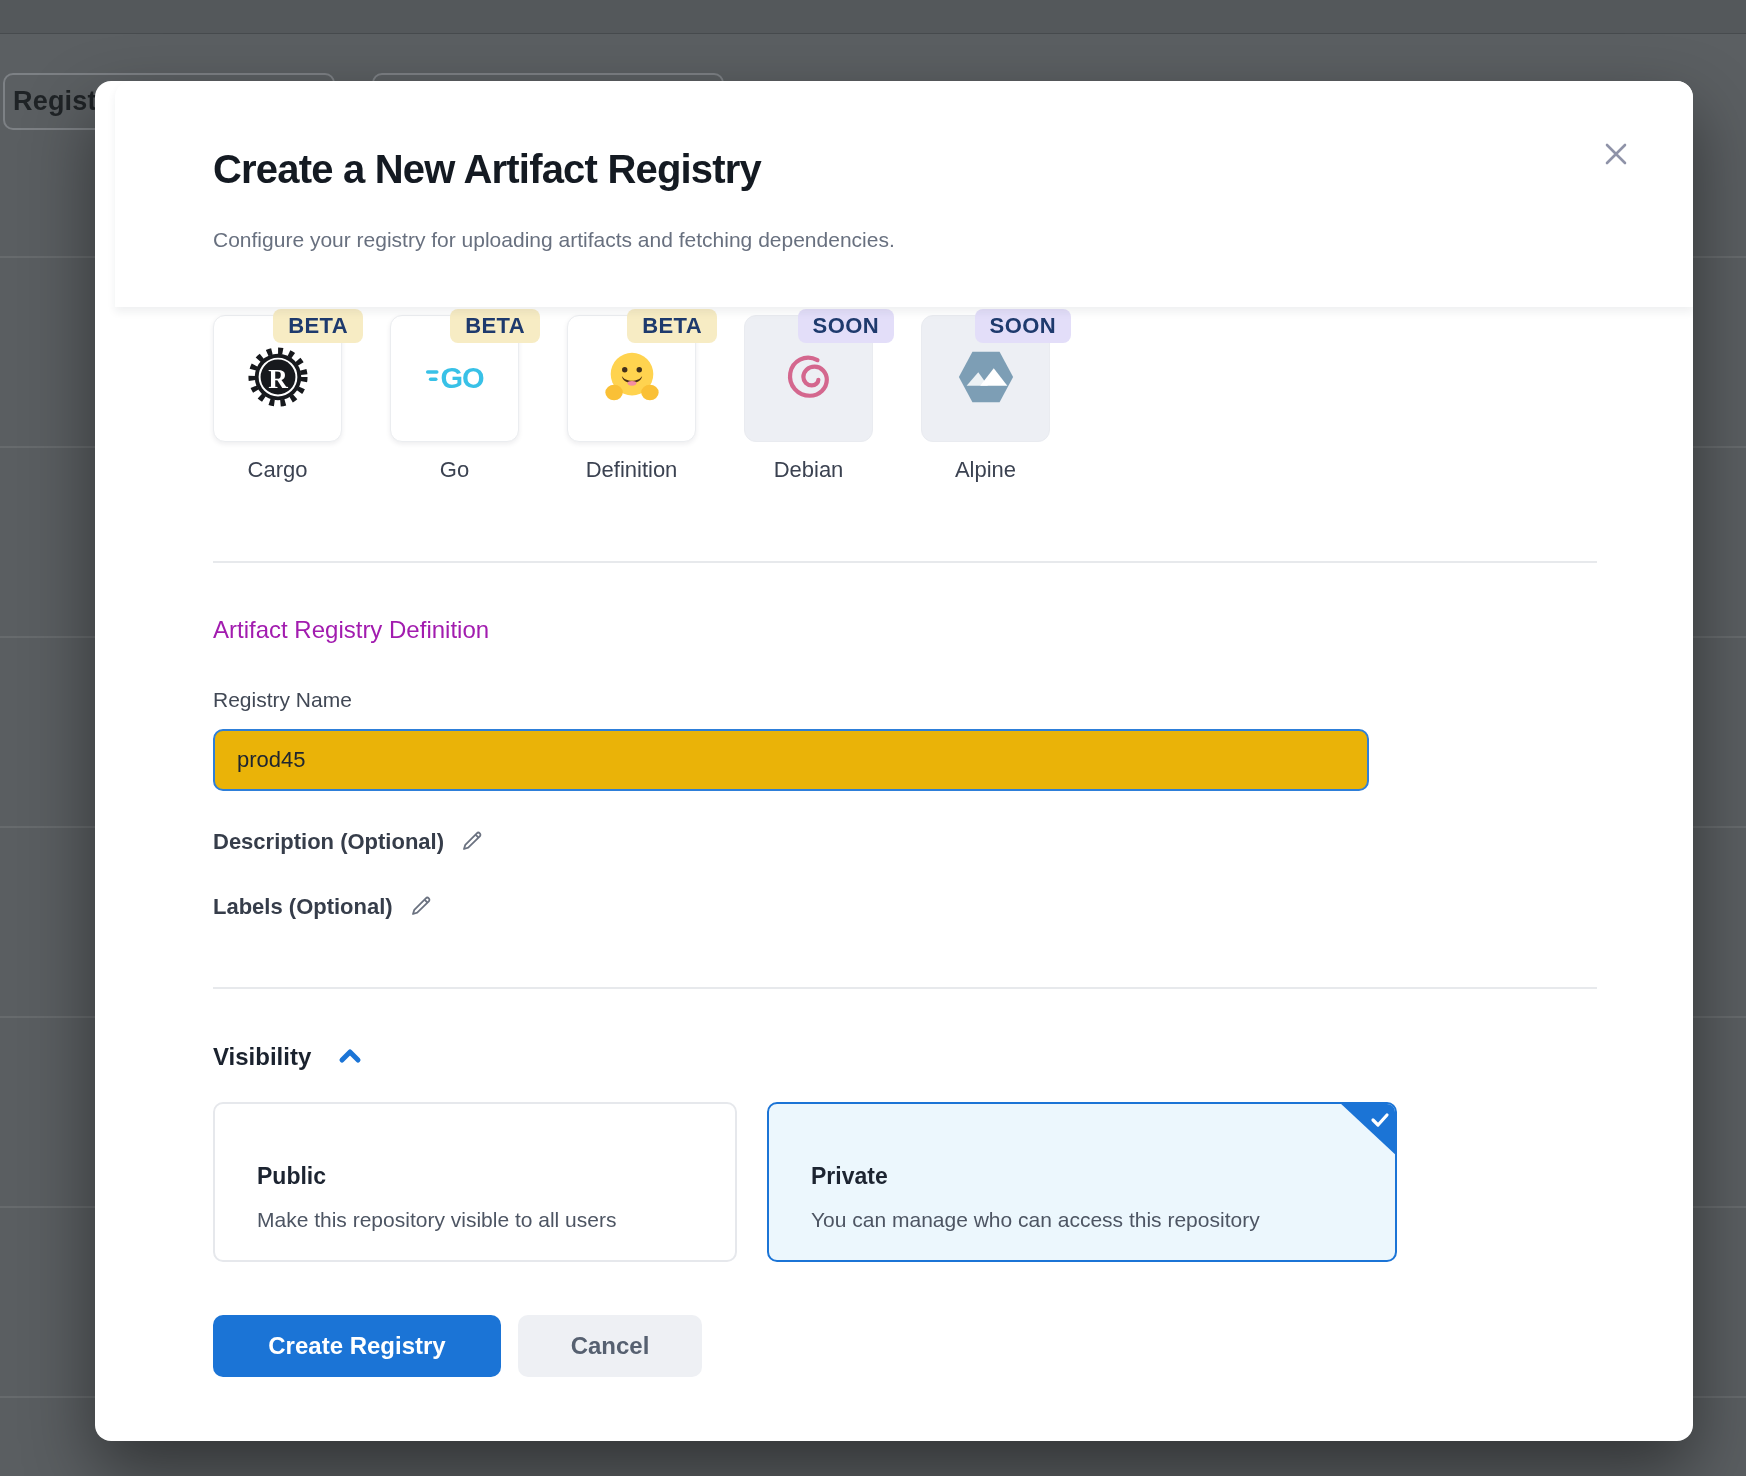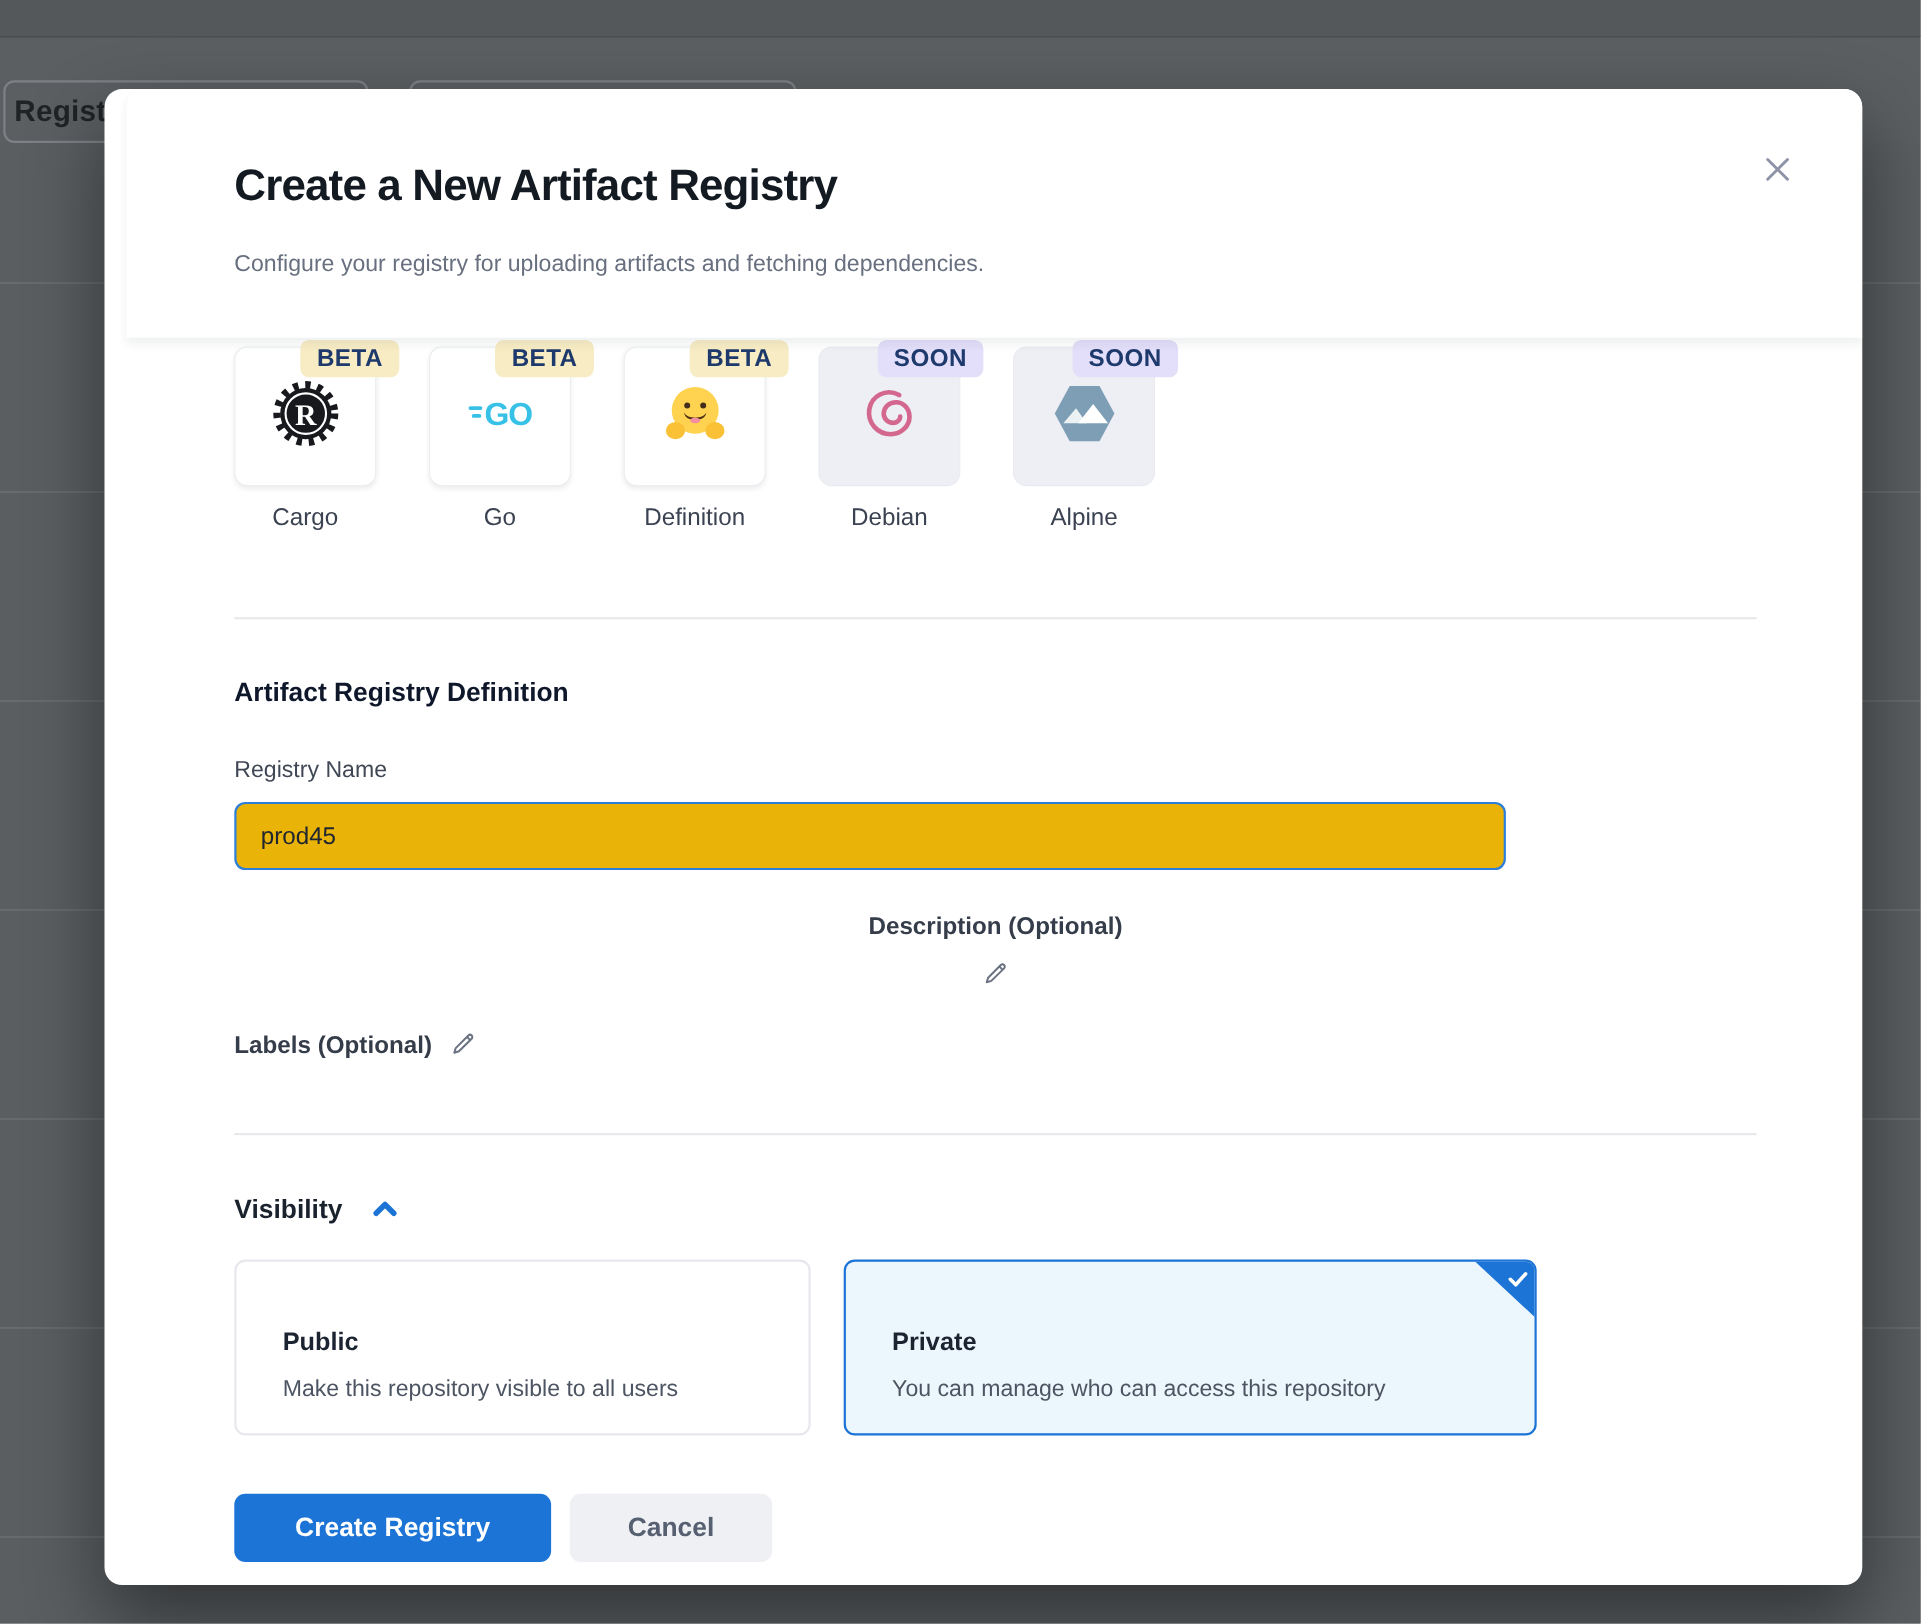--- a/index.html
+++ b/index.html
@@ -49,27 +49,27 @@
   .fmt-badge{position:absolute;top:-7px;right:-22px;padding:4px 15px;border-radius:8px;
     font-size:22px;font-weight:700;letter-spacing:.4px;color:var(--badge-text);white-space:nowrap;}
   .fmt-badge.beta{background:var(--beta-bg);}
   .fmt-badge.soon{background:var(--soon-bg);}
   .fmt-label{margin-top:14px;font-size:22px;line-height:28px;font-weight:500;color:#3b4251;white-space:nowrap;}
 
   .divider{border:none;border-top:2px solid #e7e9ec;margin:0;}
   .divider-1{margin-top:77px;}
   .divider-2{margin-top:65px;}
 
-  .section-heading{margin:52px 0 0;font-size:24px;line-height:30px;font-weight:700;color:#0f172a;}
+  .section-heading{margin:52px 0 0;font-size:24px;line-height:30px;font-weight:400;color:#a21caf;}
   .field-label{margin-top:42px;font-size:21px;line-height:26px;font-weight:500;color:#414855;}
   .name-input{display:block;margin-top:16px;width:1156px;height:62px;border:2px solid #2e7fd9;
     border-radius:10px;padding:0 22px;font-size:22px;color:#20262f;font-family:"Liberation Sans",sans-serif;
     outline:none;background:#eab308;}
   .opt-row{display:flex;align-items:center;gap:16px;font-size:22px;line-height:30px;font-weight:600;color:#363d4a;}
-  .opt-desc{margin-top:36px;flex-direction:column;}
+  .opt-desc{margin-top:36px;}
   .opt-labels{margin-top:35px;}
   .pencil-btn{border:none;background:none;padding:0;cursor:pointer;display:flex;align-items:center;}
 
   .vis-heading{margin-top:53px;display:flex;align-items:center;gap:26px;}
   .vis-heading h3{margin:0;font-size:24px;line-height:30px;font-weight:700;color:#1a222e;}
   .chevron-btn{border:none;background:none;padding:0;cursor:pointer;display:flex;align-items:center;}
 
   .vis-cards{display:flex;gap:30px;margin-top:30px;}
   .vis-card{position:relative;height:160px;border-radius:10px;padding:57px 0 0 42px;cursor:pointer;}
   .vis-public{width:524px;background:#fff;border:2px solid #e6e8ec;}

